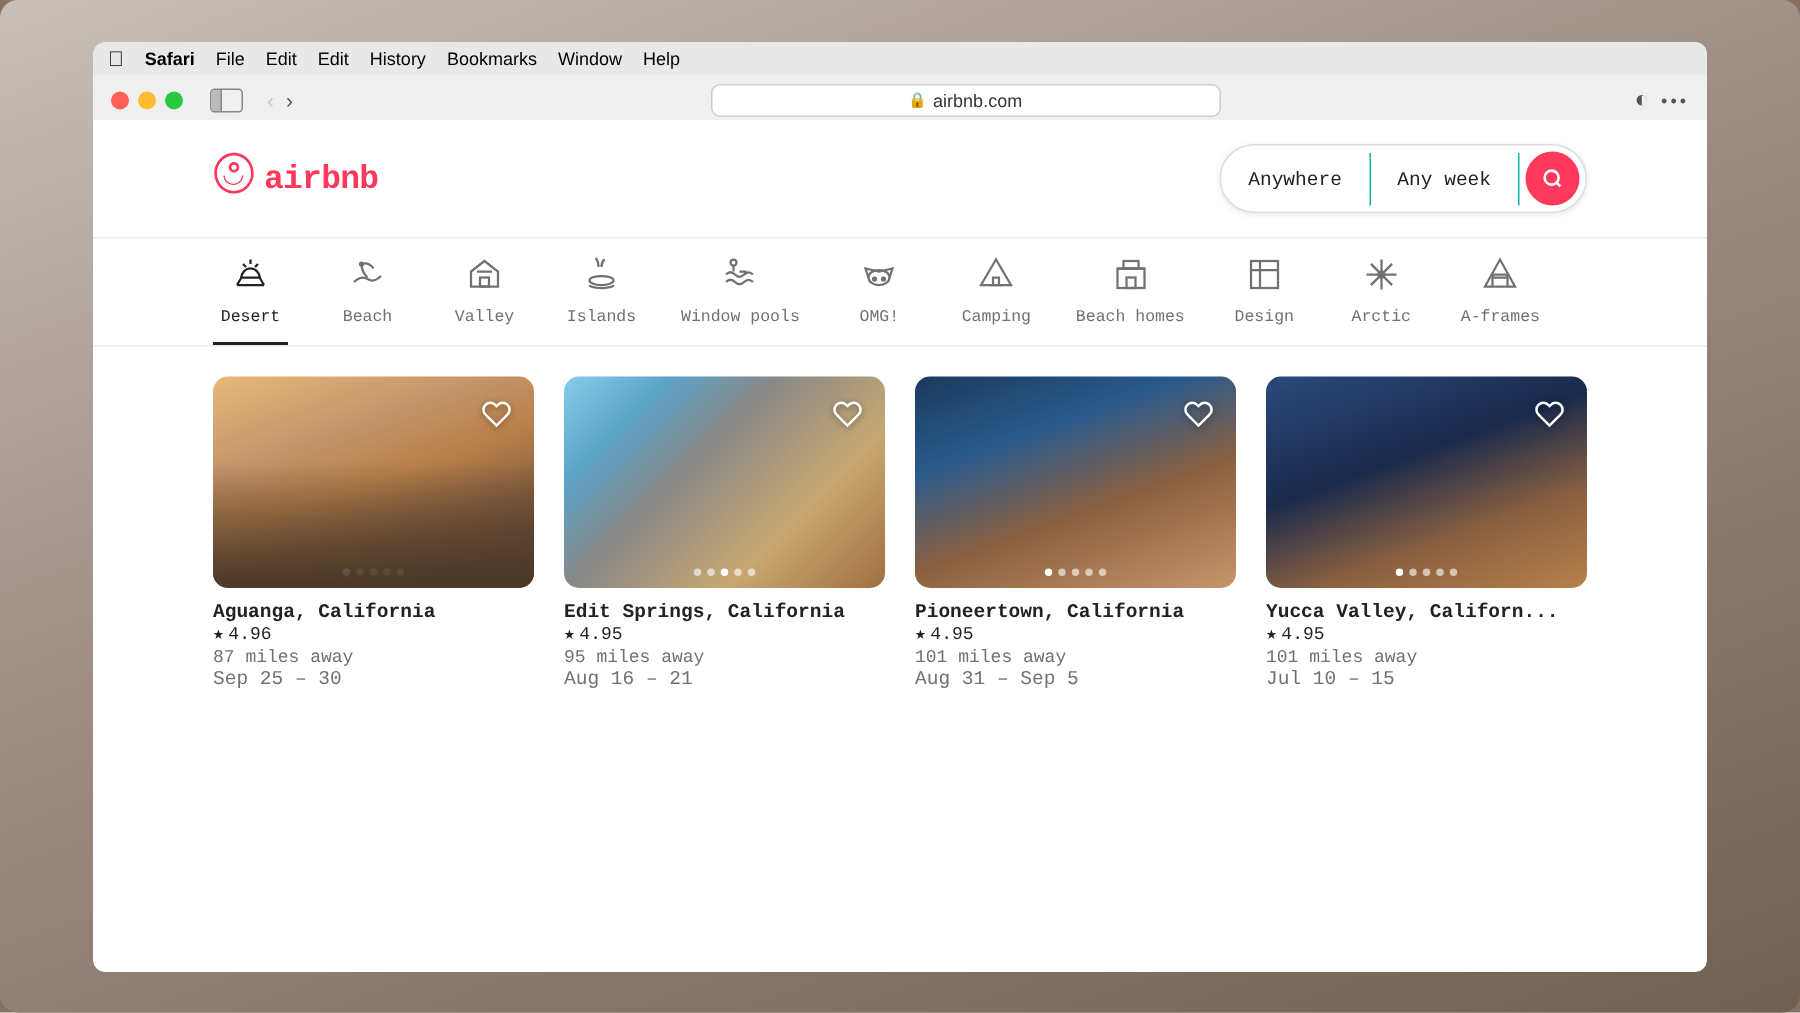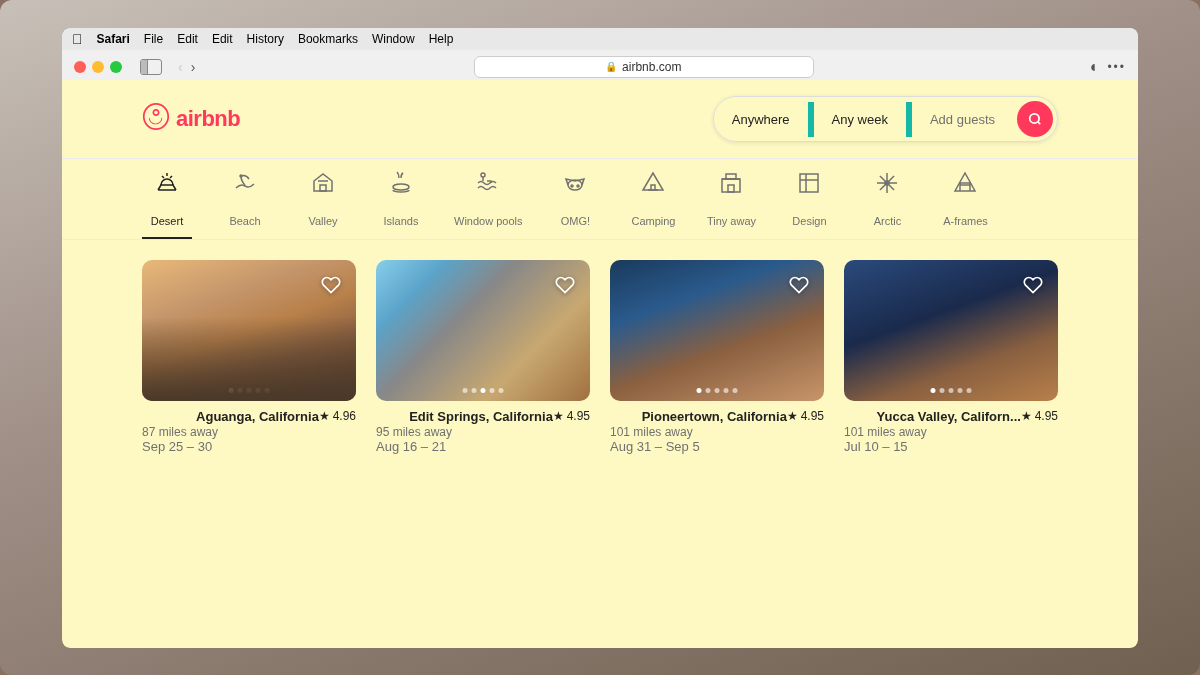--- a/index.html
+++ b/index.html
@@ -155,22 +155,23 @@
       color: #555;
       letter-spacing: 2px;
     }
 
     
     .airbnb-page {
       position: absolute;
       top: 52px;
       left: 0; right: 0;
       bottom: 0;
-      background: #fef9c3;
+      background: #ffffff;
       overflow: hidden;
+      font-family: Liberation Mono, monospace;
     }
 
     
     .airbnb-header {
       padding: 16px 80px;
       display: flex;
       align-items: center;
       justify-content: space-between;
       border-bottom: 1px solid #ebebeb;
     }
@@ -201,21 +202,21 @@
       box-shadow: 0 1px 4px rgba(0,0,0,0.1);
       overflow: hidden;
     }
 
     .search-pill {
       padding: 10px 18px;
       font-size: 13px;
       font-weight: 500;
       color: #222;
       cursor: pointer;
-      border-right: 6px solid #14b8a6;
+      border-right: 1px solid #14b8a6;
     }
 
     .search-pill.add-guests {
       color: #717171;
       font-weight: 400;
       border-right: none;
     }
 
     .search-btn {
       width: 36px;
@@ -237,21 +238,21 @@
       display: flex;
       gap: 28px;
       overflow-x: hidden;
       border-bottom: 1px solid #ebebeb;
     }
 
     .category-item {
       display: flex;
       flex-direction: column;
       align-items: center;
-      gap: 16px;
+      gap: 5px;
       padding-bottom: 10px;
       cursor: pointer;
       min-width: 50px;
       color: #717171;
       flex-shrink: 0;
     }
 
     .category-item.active {
       color: #222;
       border-bottom: 2px solid #222;
@@ -322,22 +323,23 @@
     .dot.active {
       background: #fff;
     }
 
     .listing-info {
       padding: 8px 0 0;
     }
 
     .listing-title-row {
       display: flex;
-      justify-content: flex-end;
+      justify-content: center;
       align-items: flex-start;
+      flex-direction: column;
     }
 
     .listing-location {
       font-size: 13px;
       font-weight: 600;
       color: #222;
     }
 
     .listing-rating {
       display: flex;
@@ -444,21 +446,20 @@
             <svg width="28" height="32" viewBox="0 0 32 32" fill="#FF385C">
               <path d="M16 1C7.716 1 1 8.046 1 16.5S7.716 32 16 32s15-7.046 15-15.5S24.284 1 16 1zm0 2c7.18 0 13 6.045 13 13.5S23.18 30 16 30 3 23.955 3 16.5 8.82 3 16 3zm0 5c-2.21 0-4 1.79-4 4s1.79 4 4 4 4-1.79 4-4-1.79-4-4-4zm0 2c1.105 0 2 .895 2 2s-.895 2-2 2-2-.895-2-2 .895-2 2-2zm-7.5 8c-.276 0-.5.224-.5.5 0 3.866 3.358 7 7.5 7s7.5-3.134 7.5-7c0-.276-.224-.5-.5-.5s-.5.224-.5.5c0 3.314-2.91 6-6.5 6s-6.5-2.686-6.5-6c0-.276-.224-.5-.5-.5z"></path>
             </svg>
           </span>
           <span class="airbnb-logo-text">airbnb</span>
         </div>
 
         <div class="search-bar">
           <div class="search-pill">Anywhere</div>
           <div class="search-pill">Any week</div>
-          <div class="search-pill add-guests">Add guests</div>
           <div class="search-btn">
             <svg width="14" height="14" viewBox="0 0 24 24" fill="none" stroke="white" stroke-width="3">
               <circle cx="11" cy="11" r="8"></circle>
               <path d="m21 21-4.35-4.35"></path>
             </svg>
           </div>
         </div>
       </div>
 
       <div class="category-nav">
@@ -546,21 +547,21 @@
 
         <div class="category-item">
           <div class="category-icon">
             <svg width="24" height="24" viewBox="0 0 24 24" fill="none" stroke="currentColor" stroke-width="1.5">
               <rect x="3" y="8" width="18" height="13"></rect>
               <rect x="7" y="3" width="10" height="5"></rect>
               <rect x="9" y="14" width="6" height="7"></rect>
               <line x1="3" y1="8" x2="21" y2="8"></line>
             </svg>
           </div>
-          <span class="category-label">Tiny away</span>
+          <span class="category-label">Beach homes</span>
         </div>
 
         <div class="category-item">
           <div class="category-icon">
             <svg width="24" height="24" viewBox="0 0 24 24" fill="none" stroke="currentColor" stroke-width="1.5">
               <rect x="3" y="3" width="18" height="18"></rect>
               <path d="M3 9h18M9 3v18"></path>
             </svg>
           </div>
           <span class="category-label">Design</span>

